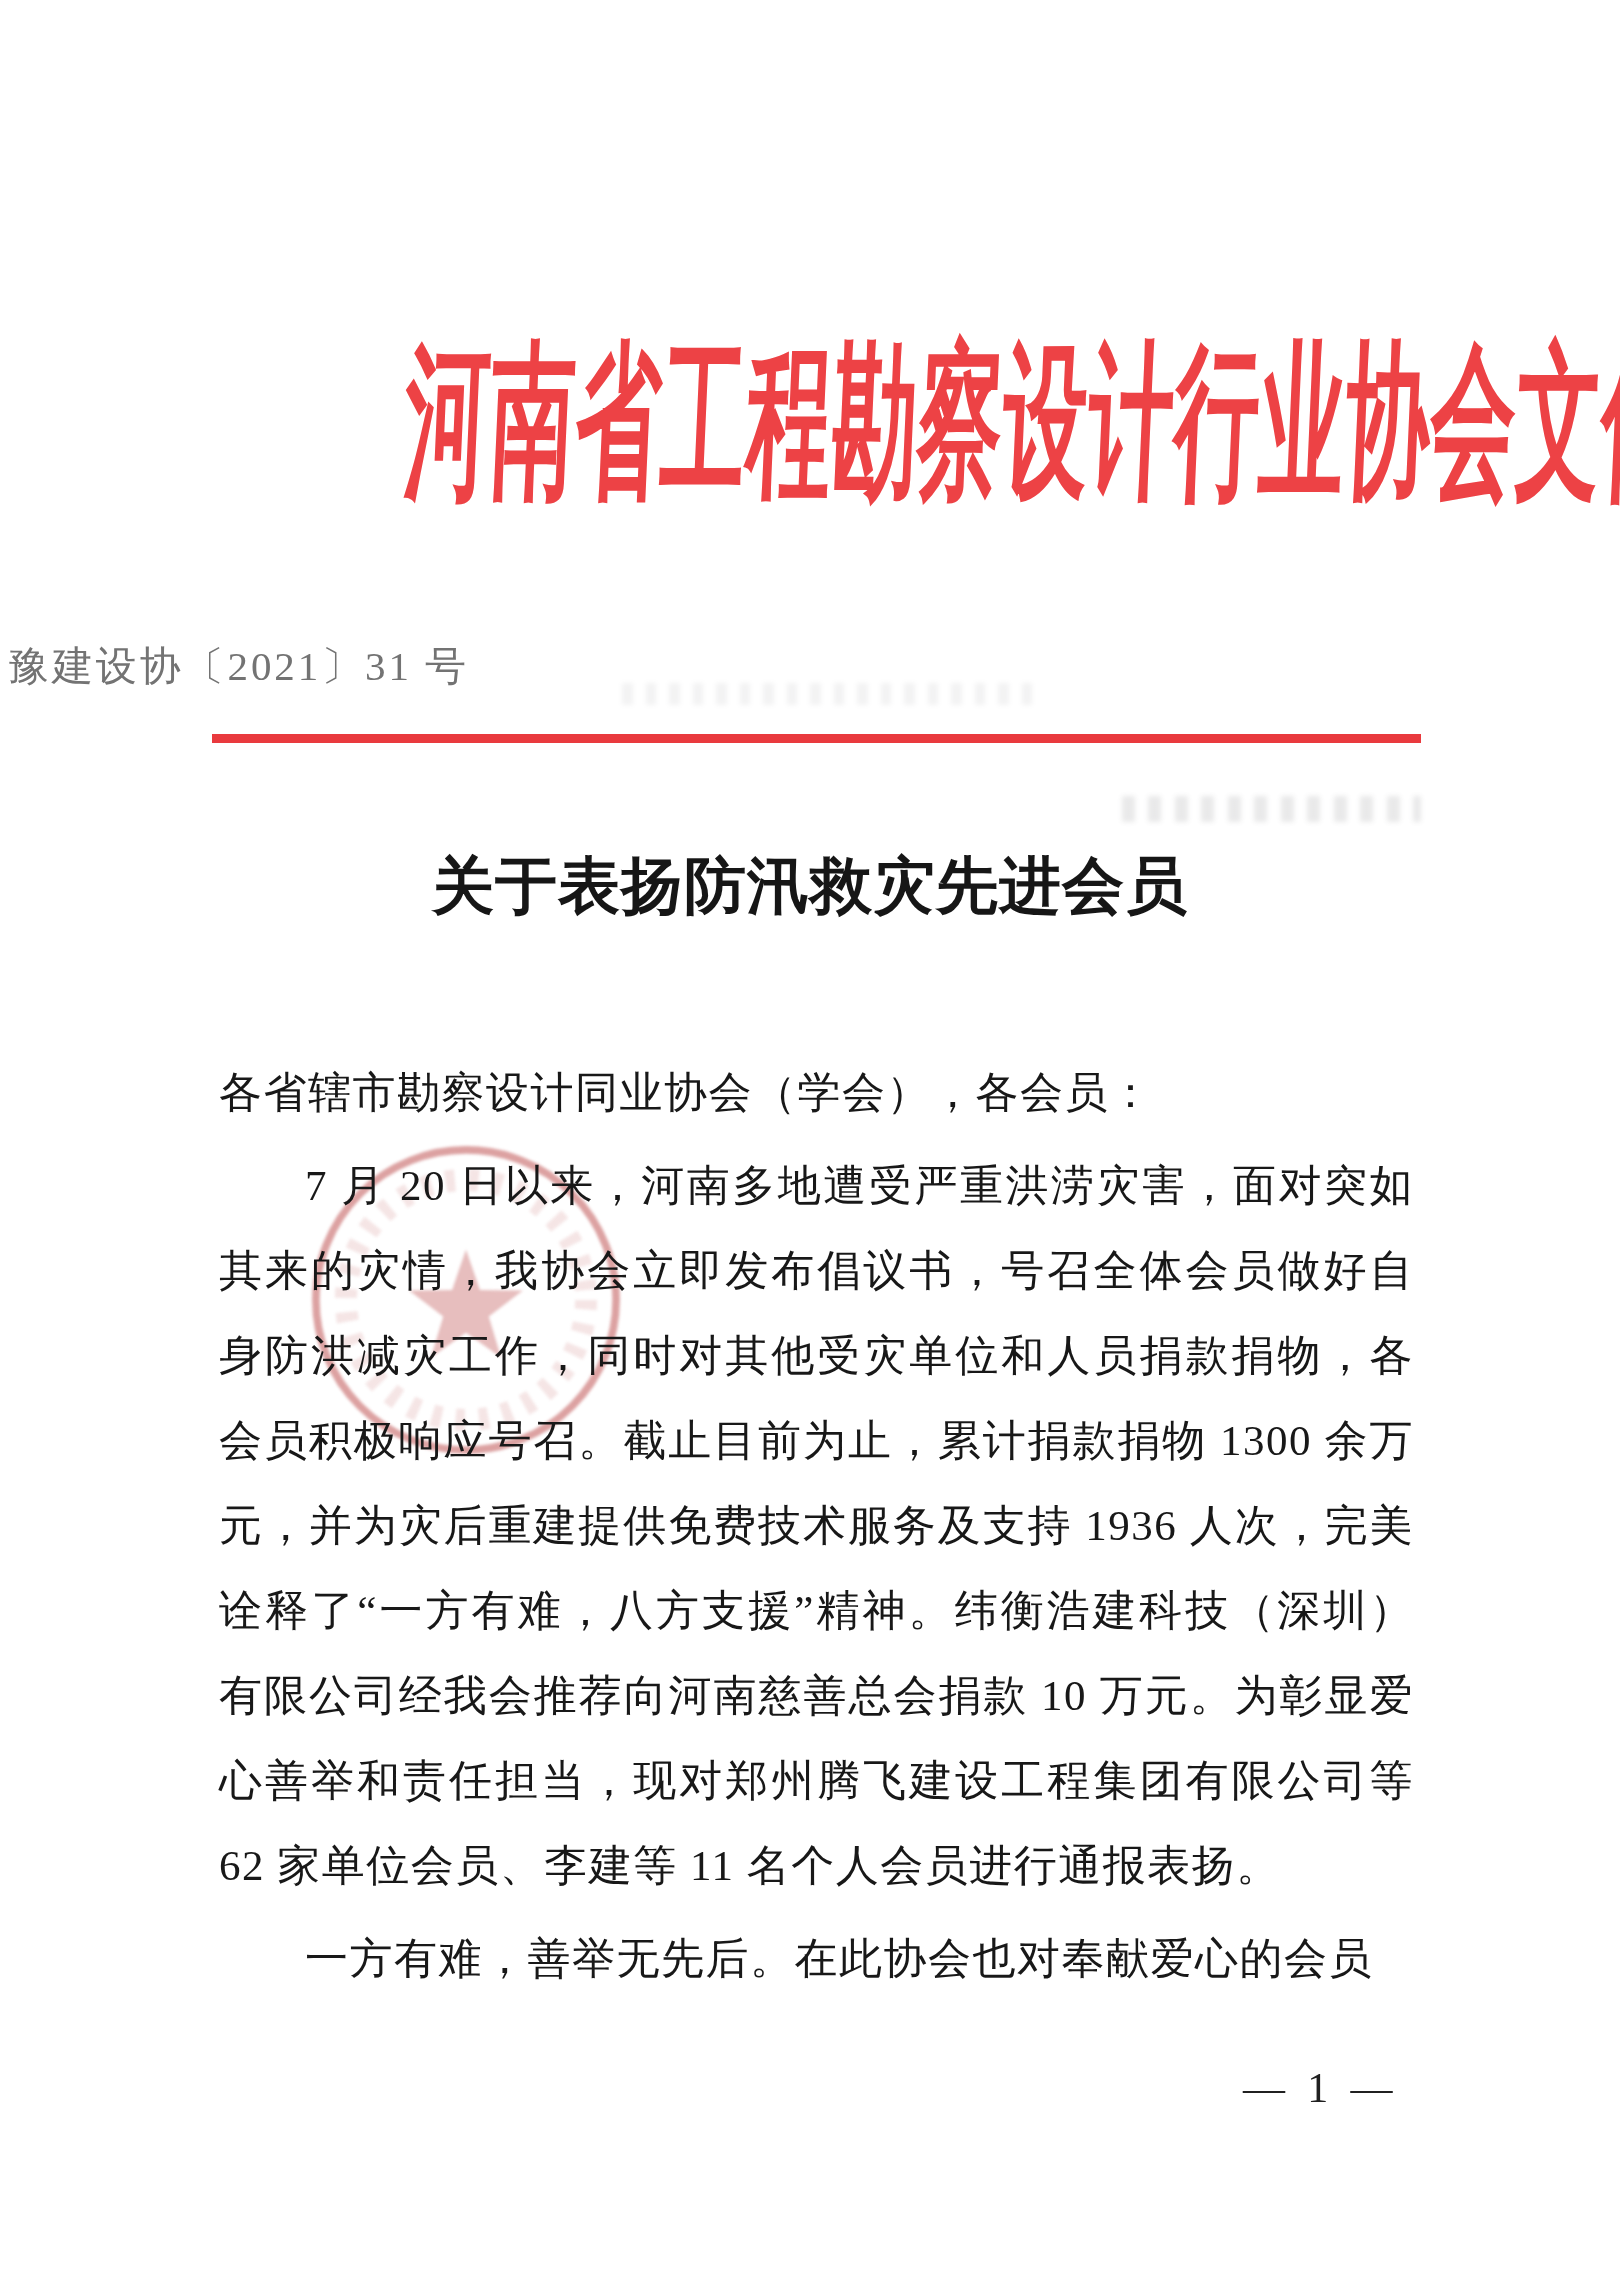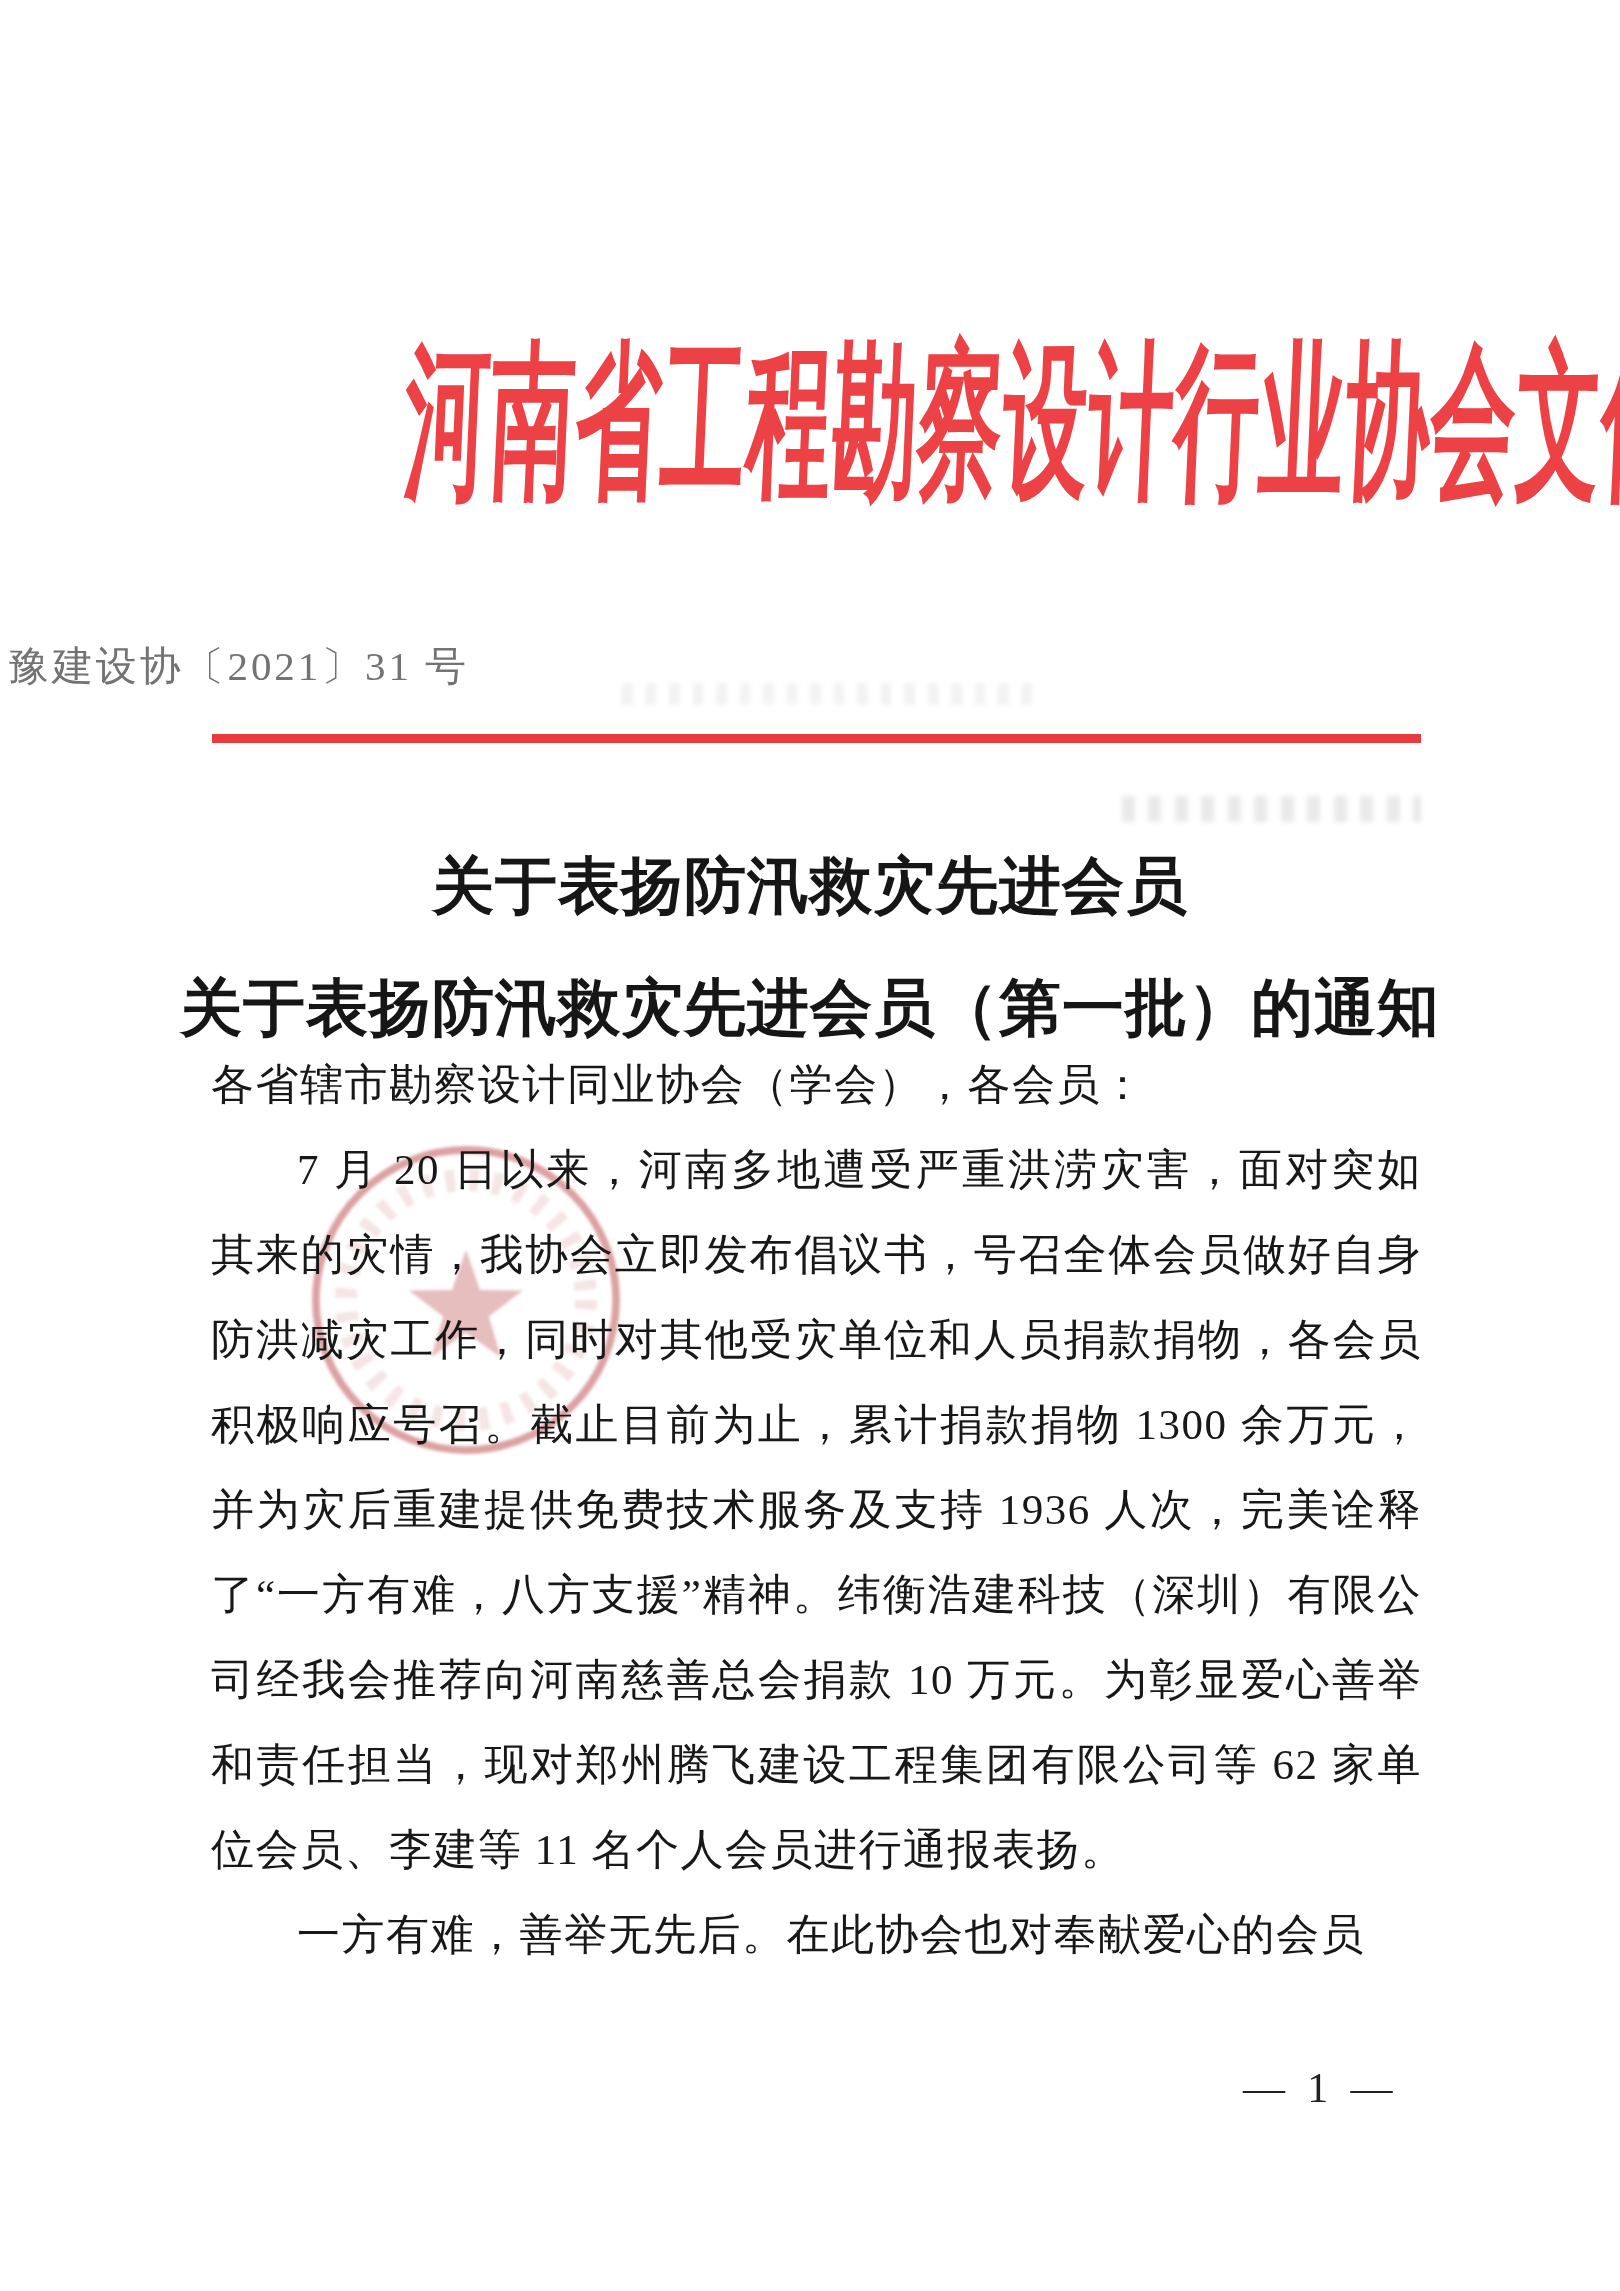--- a/index.html
+++ b/index.html
@@ -78,21 +78,21 @@
     left: 211px;
     width: 1211px;
     font-size: 43px;
     line-height: 85px;
     letter-spacing: 1.5px;
     text-align: justify;
     text-justify: inter-ideograph;
     color: #181818;
     z-index: 3;
   }
-  .bodytext p { margin: 0; }
+  .bodytext p { margin: 8px; }
   .bodytext p.indent { text-indent: 2em; }
 
   
   .seal {
     position: absolute;
     left: 308px;
     top: 1142px;
     width: 316px;
     height: 316px;
     z-index: 1;
@@ -137,21 +137,20 @@
 <div class="page">
 
   <div class="banner">河南省工程勘察设计行业协会文件</div>
 
   <div class="docno">豫建设协〔2021〕31 号</div>
 
   <div class="redline"></div>
 
   <div class="title">
     <div>关于表扬防汛救灾先进会员</div>
-    <div>关于表扬防汛救灾先进会员（第一批）的通知</div>
   </div>
 
   <svg class="seal" viewBox="0 0 100 100" xmlns="http://www.w3.org/2000/svg" aria-hidden="true">
     <circle cx="50" cy="50" r="47.5" fill="none" stroke="#c05555" stroke-width="2.4"></circle>
     <circle cx="50" cy="50" r="38" fill="none" stroke="#c05555" stroke-width="7" stroke-dasharray="3 4.5" opacity="0.28"></circle>
     <polygon fill="#c05555" opacity="0.7" points="50,34 54.4,46.8 68,47 57.2,55.2 61.1,68.2 50,60.4 38.9,68.2 42.8,55.2 32,47 45.6,46.8"></polygon>
   </svg>
 
   <div class="bodytext">
     <p>各省辖市勘察设计同业协会（学会），各会员：</p>

